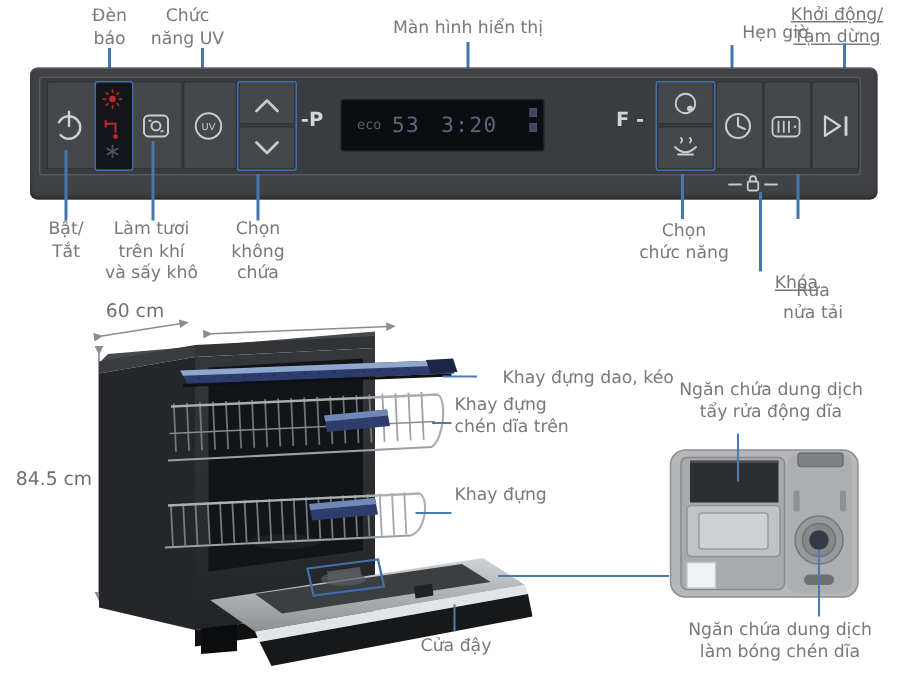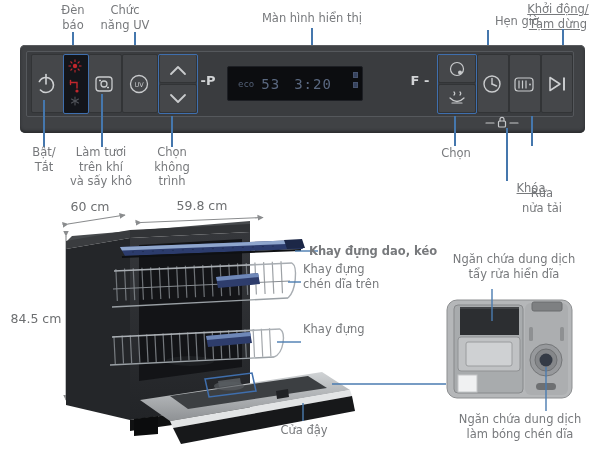--- a/index.html
+++ b/index.html
@@ -185,24 +185,25 @@
     <span>Tắt</span>
   </div>
   <div class="lbl" style="left:57px;top:145px;width:88px;">
     <span>Làm tươi</span>
     <span>trên khí</span>
     <span>và sấy khô</span>
   </div>
   <div class="lbl" style="left:135px;top:145px;width:74px;">
     <span>Chọn</span>
     <span>không</span>
-    <span>trình</span>
+    <span>chứa</span>
   </div>
   <div class="lbl" style="left:416px;top:146px;width:80px;">
     <span>Chọn</span>
+    <span>chức năng</span>
   </div>
   <div class="lbl" style="left:505px;top:181px;width:52px;text-decoration:underline;">
     <span>Khóa</span>
   </div>
   <div class="lbl" style="left:511px;top:146px;width:62px;margin-top:40px;">
     <span>Rửa</span>
     <span>nửa tải</span>
   </div>
 
   <svg style="top:195px;" width="600" height="255" viewBox="0 0 600 255">
@@ -299,38 +300,37 @@
       <line x1="288" y1="87" x2="301" y2="87"></line>
       <line x1="277" y1="147" x2="301" y2="147"></line>
       <line x1="332" y1="189" x2="446" y2="189"></line>
       <line x1="303" y1="208" x2="303" y2="226"></line>
       <line x1="492" y1="94" x2="492" y2="126"></line>
       <line x1="546" y1="172" x2="546" y2="216"></line>
     </g>
   </svg>
 
   <div class="dim" style="left:60px;top:199px;width:60px;">60 cm</div>
-  <div class="dim" style="left:164px;top:198px;width:76px;">59.8 cm</div>
   <div class="dim" style="left:6px;top:311px;width:60px;">84.5 cm</div>
 
-  <div class="lbl left" style="left:309px;top:244px;width:130px;font-weight:bold;">
+  <div class="lbl left" style="left:335px;top:244px;width:130px;">
     <span>Khay đựng dao, kéo</span>
   </div>
   <div class="lbl left" style="left:303px;top:262px;width:110px;">
     <span>Khay đựng</span>
     <span>chén dĩa trên</span>
   </div>
   <div class="lbl left" style="left:303px;top:322px;width:110px;">
     <span>Khay đựng</span>
   </div>
   <div class="lbl" style="left:272px;top:423px;width:64px;">
     <span>Cửa đậy</span>
   </div>
   <div class="lbl" style="left:444px;top:252px;width:140px;">
     <span>Ngăn chứa dung dịch</span>
-    <span>tẩy rửa hiển dĩa</span>
+    <span>tẩy rửa động dĩa</span>
   </div>
   <div class="lbl" style="left:448px;top:412px;width:144px;">
     <span>Ngăn chứa dung dịch</span>
     <span>làm bóng chén dĩa</span>
   </div>
 
 </div>
 
 </body></html>

